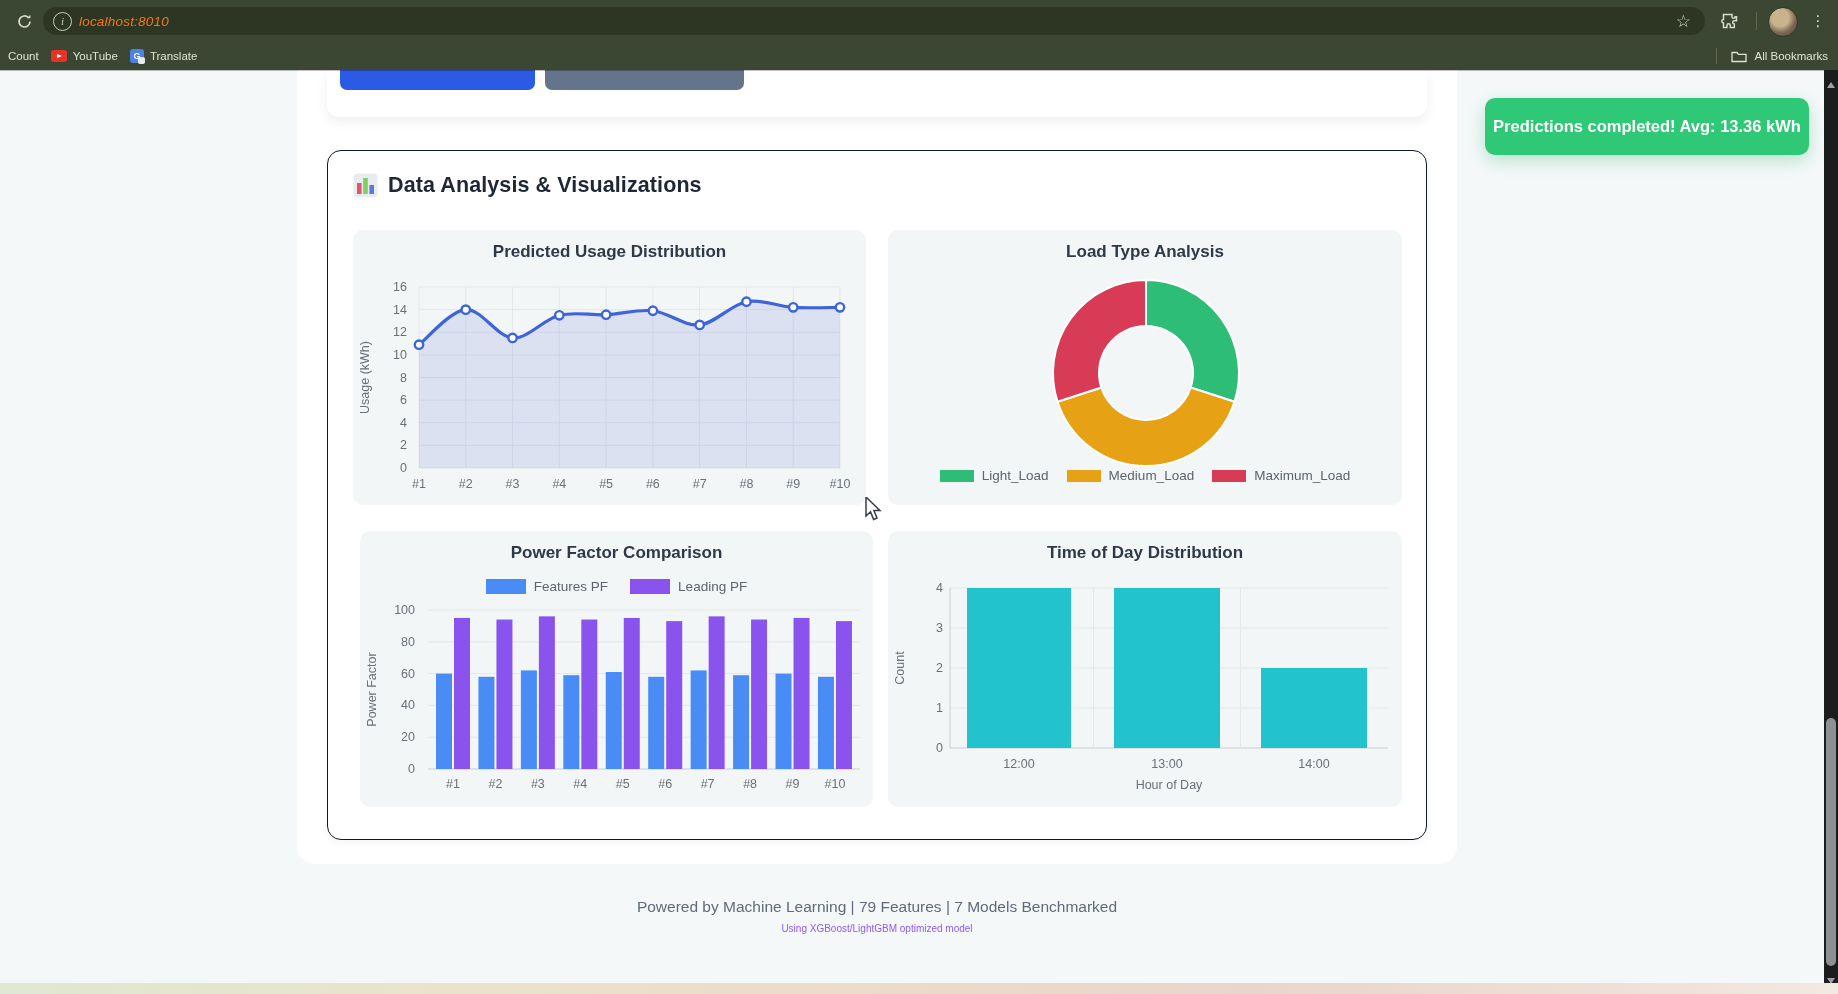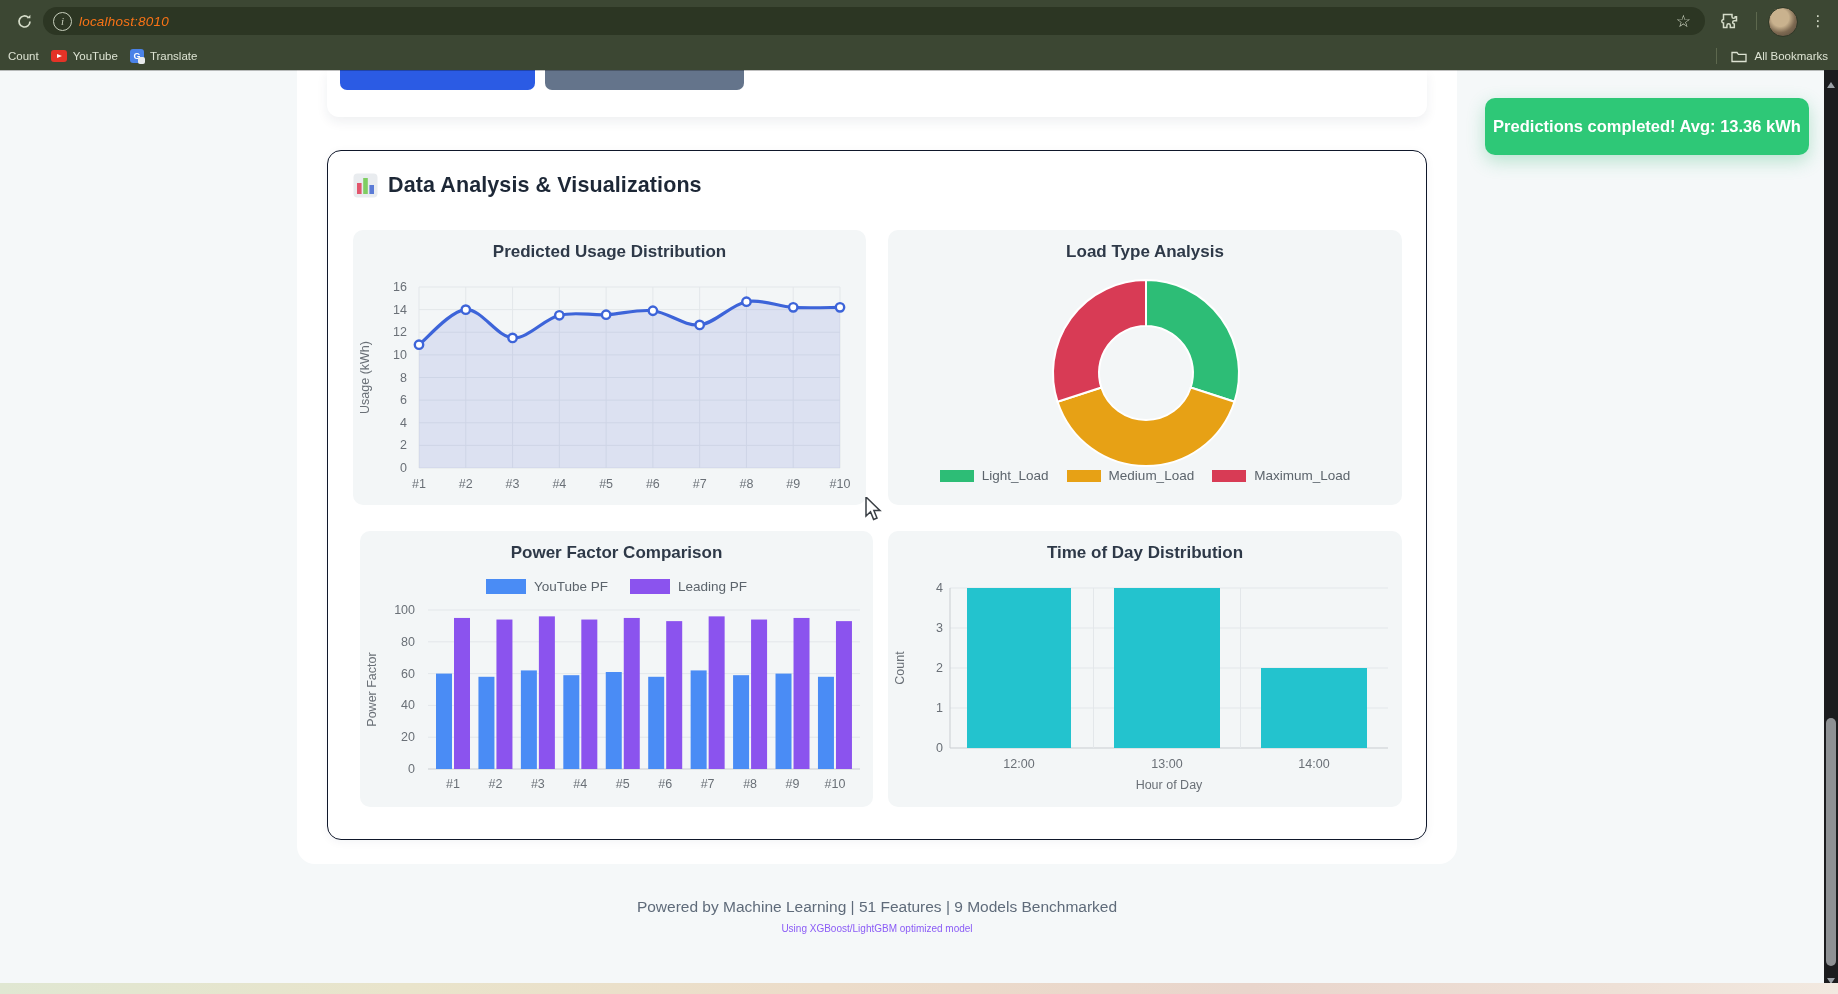--- a/index.html
+++ b/index.html
@@ -254,21 +254,21 @@
           <rect x="433.52" y="86.95000000000002" width="16" height="151.04999999999998" fill="#8b53ee"></rect>
           <text x="432.52" y="257" text-anchor="middle" font-size="12.5" fill="#6a7077" font-family="Liberation Sans, sans-serif">#9</text>
           <rect x="457.96" y="145.78" width="16" height="92.22" fill="#4a8cf5"></rect>
           <rect x="475.96" y="90.13" width="16" height="147.87" fill="#8b53ee"></rect>
           <text x="474.96" y="257" text-anchor="middle" font-size="12.5" fill="#6a7077" font-family="Liberation Sans, sans-serif">#10</text>
           <text x="16" y="158.5" text-anchor="middle" font-size="12.5" fill="#6a7077" font-family="Liberation Sans, sans-serif" transform="rotate(-90 16 158.5)">Power Factor</text>
         </svg>
       <div class="legend pf" id="legend-pf">
           <span class="lg-item">
             <span class="lg-swatch" style="background: rgb(74, 140, 245);"></span>
-            <span>YouTube PF</span>
+            <span>Features PF</span>
           </span>
           <span class="lg-item">
             <span class="lg-swatch" style="background: rgb(139, 83, 238);"></span>
             <span>Leading PF</span>
           </span>
         </div>
     </div>
 
     <div class="panel p4">
       <div class="chart-title">Time of Day Distribution</div>
@@ -295,21 +295,21 @@
           <text x="281" y="258" text-anchor="middle" font-size="12.5" fill="#6a7077" font-family="Liberation Sans, sans-serif">Hour of Day</text>
           <text x="16" y="137" text-anchor="middle" font-size="12.5" fill="#6a7077" font-family="Liberation Sans, sans-serif" transform="rotate(-90 16 137)">Count</text>
         </svg>
     </div>
   </div>
 </div>
 
 <div class="toast" style="background: rgb(46, 200, 119);">Predictions completed! Avg: 13.36 kWh</div>
 
 <div class="footer">
-  <div class="footer-line1">Powered by Machine Learning | 51 Features | 9 Models Benchmarked</div>
+  <div class="footer-line1">Powered by Machine Learning | 79 Features | 7 Models Benchmarked</div>
   <div class="footer-line2">Using XGBoost/LightGBM optimized model</div>
 </div>
 
 <div class="scrollbar">
   <div class="sb-up"></div>
   <div class="sb-thumb"></div>
   <div class="sb-down"></div>
 </div>
 <div class="bottom-strip"></div>
 

